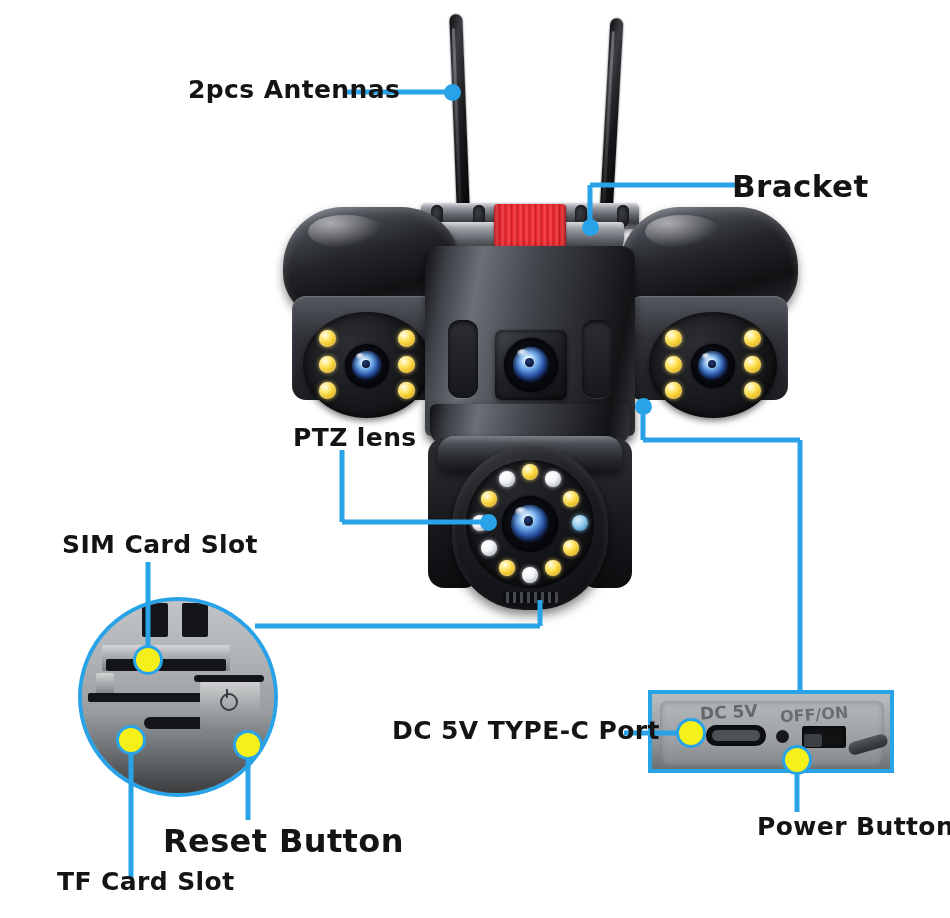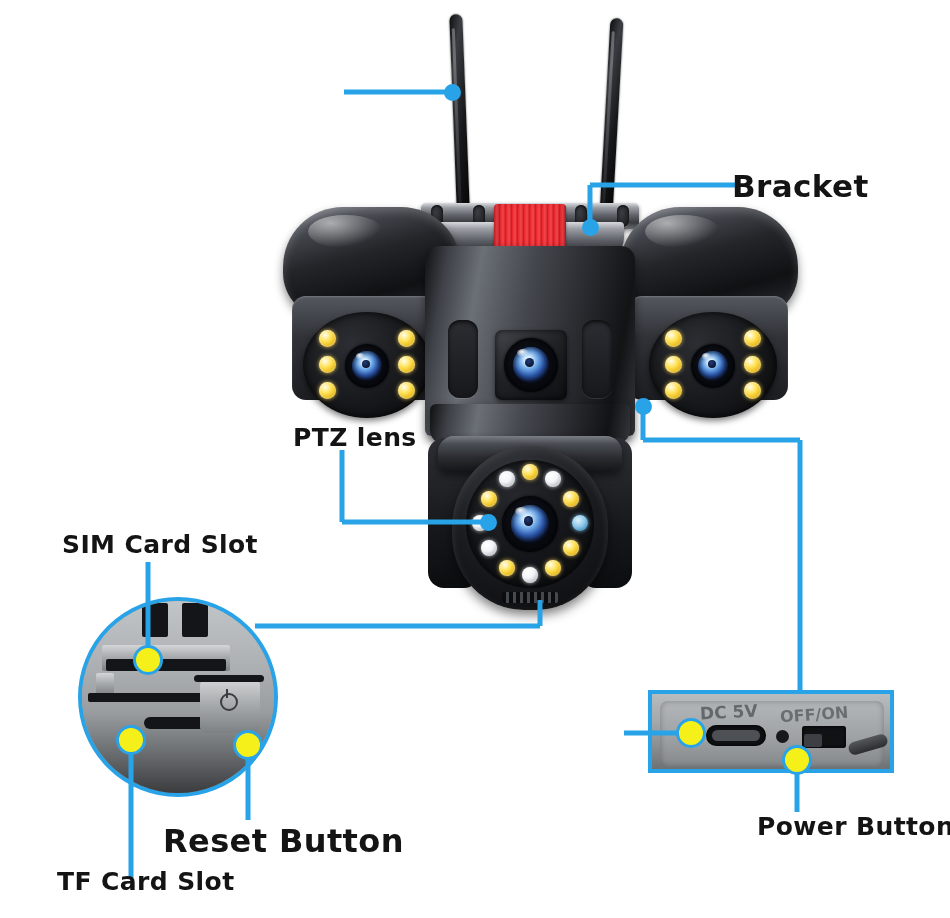--- a/index.html
+++ b/index.html
@@ -275,29 +275,31 @@
   <div class="cdot" style="left:582px;top:219px;width:17px;height:17px;"></div>
   <div class="cdot" style="left:480px;top:514px;width:17px;height:17px;"></div>
   <div class="cdot" style="left:635px;top:398px;width:17px;height:17px;"></div>
 
   <div class="dot" style="left:133px;top:645px;width:30px;height:30px;"></div>
   <div class="dot" style="left:116px;top:725px;width:30px;height:30px;"></div>
   <div class="dot" style="left:233px;top:730px;width:30px;height:30px;"></div>
   <div class="dot" style="left:676px;top:718px;width:30px;height:30px;"></div>
   <div class="dot" style="left:782px;top:745px;width:30px;height:30px;"></div>
 
+  <div class="lbl" style="left:188px;top:76px;font-size:25px;">2pcs Antennas</div>
 
   <div class="lbl" style="left:732px;top:169px;font-size:31px;">Bracket</div>
 
   <div class="lbl" style="left:293px;top:424px;font-size:25px;">PTZ lens</div>
 
   <div class="lbl" style="left:62px;top:531px;font-size:25px;">SIM Card Slot</div>
 
   <div class="lbl" style="left:57px;top:868px;font-size:25px;">TF Card Slot</div>
 
   <div class="lbl" style="left:163px;top:824px;font-size:32px;">Reset Button</div>
 
+  <div class="lbl" style="left:392px;top:717px;font-size:25px;">DC 5V TYPE-C Port</div>
 
   <div class="lbl two" style="left:718px;top:812px;font-size:25px;">
     <div>Power Button</div>
   </div>
 
 </div>
 
 </body></html>

